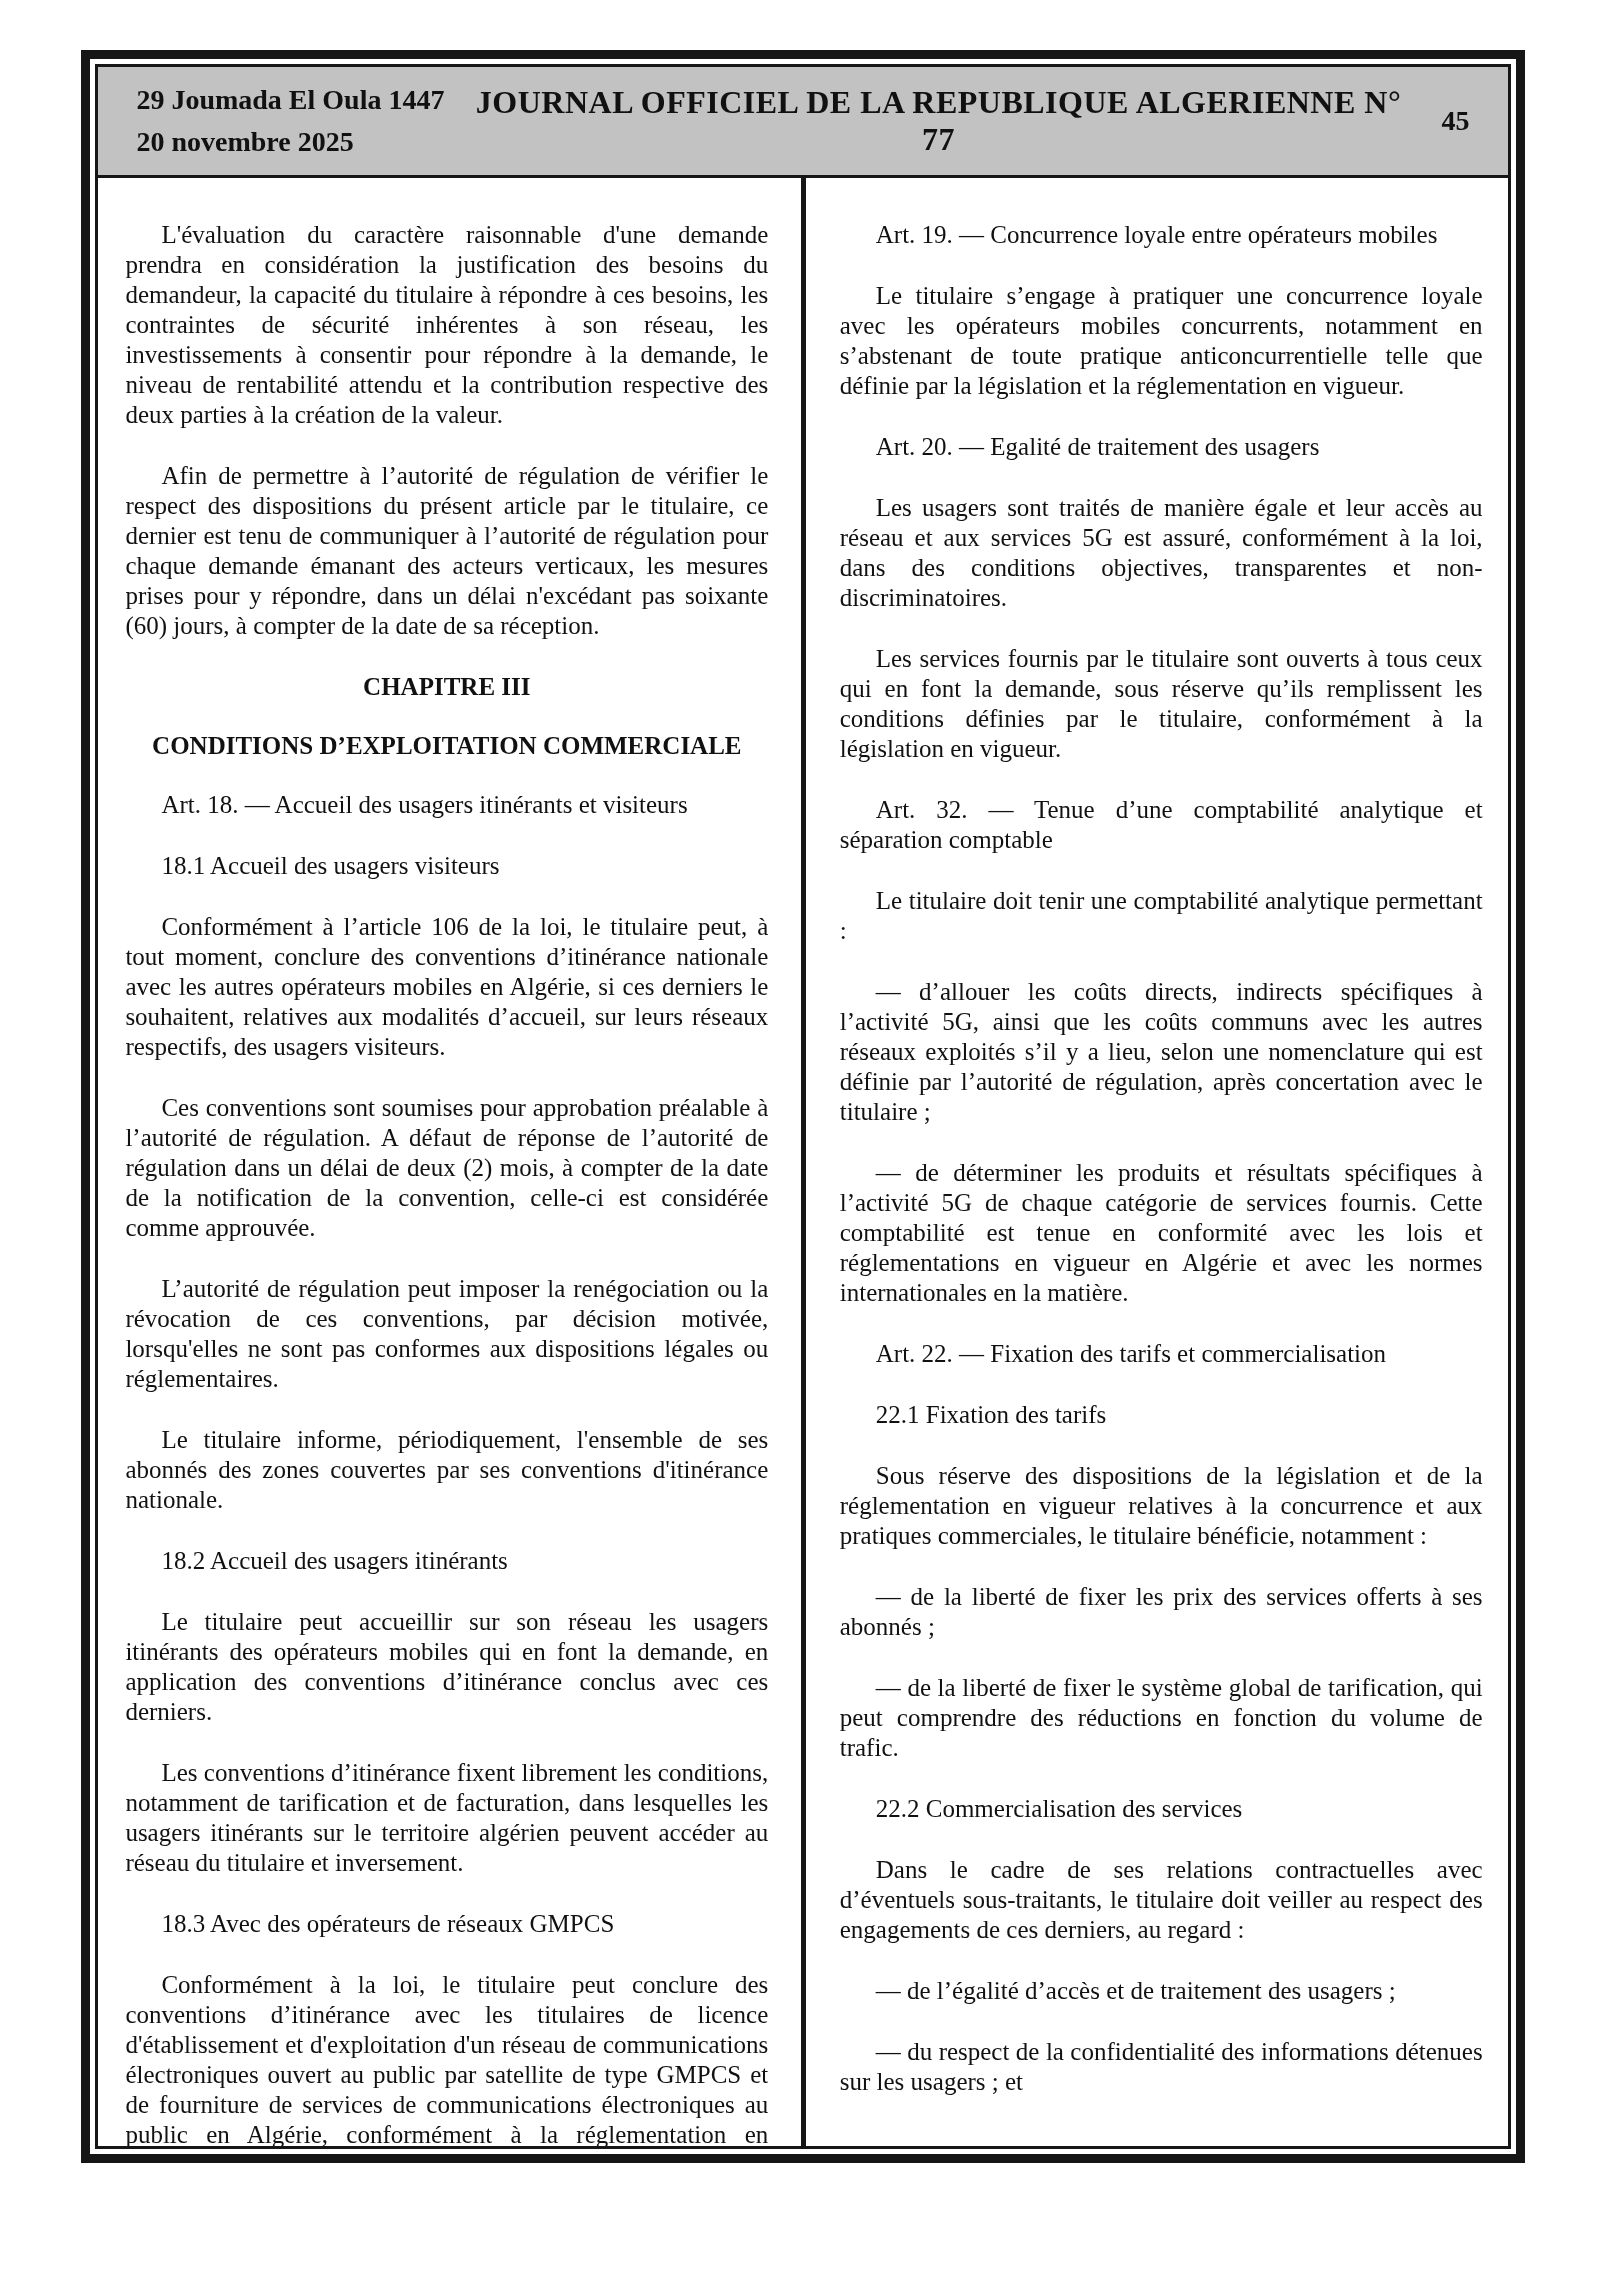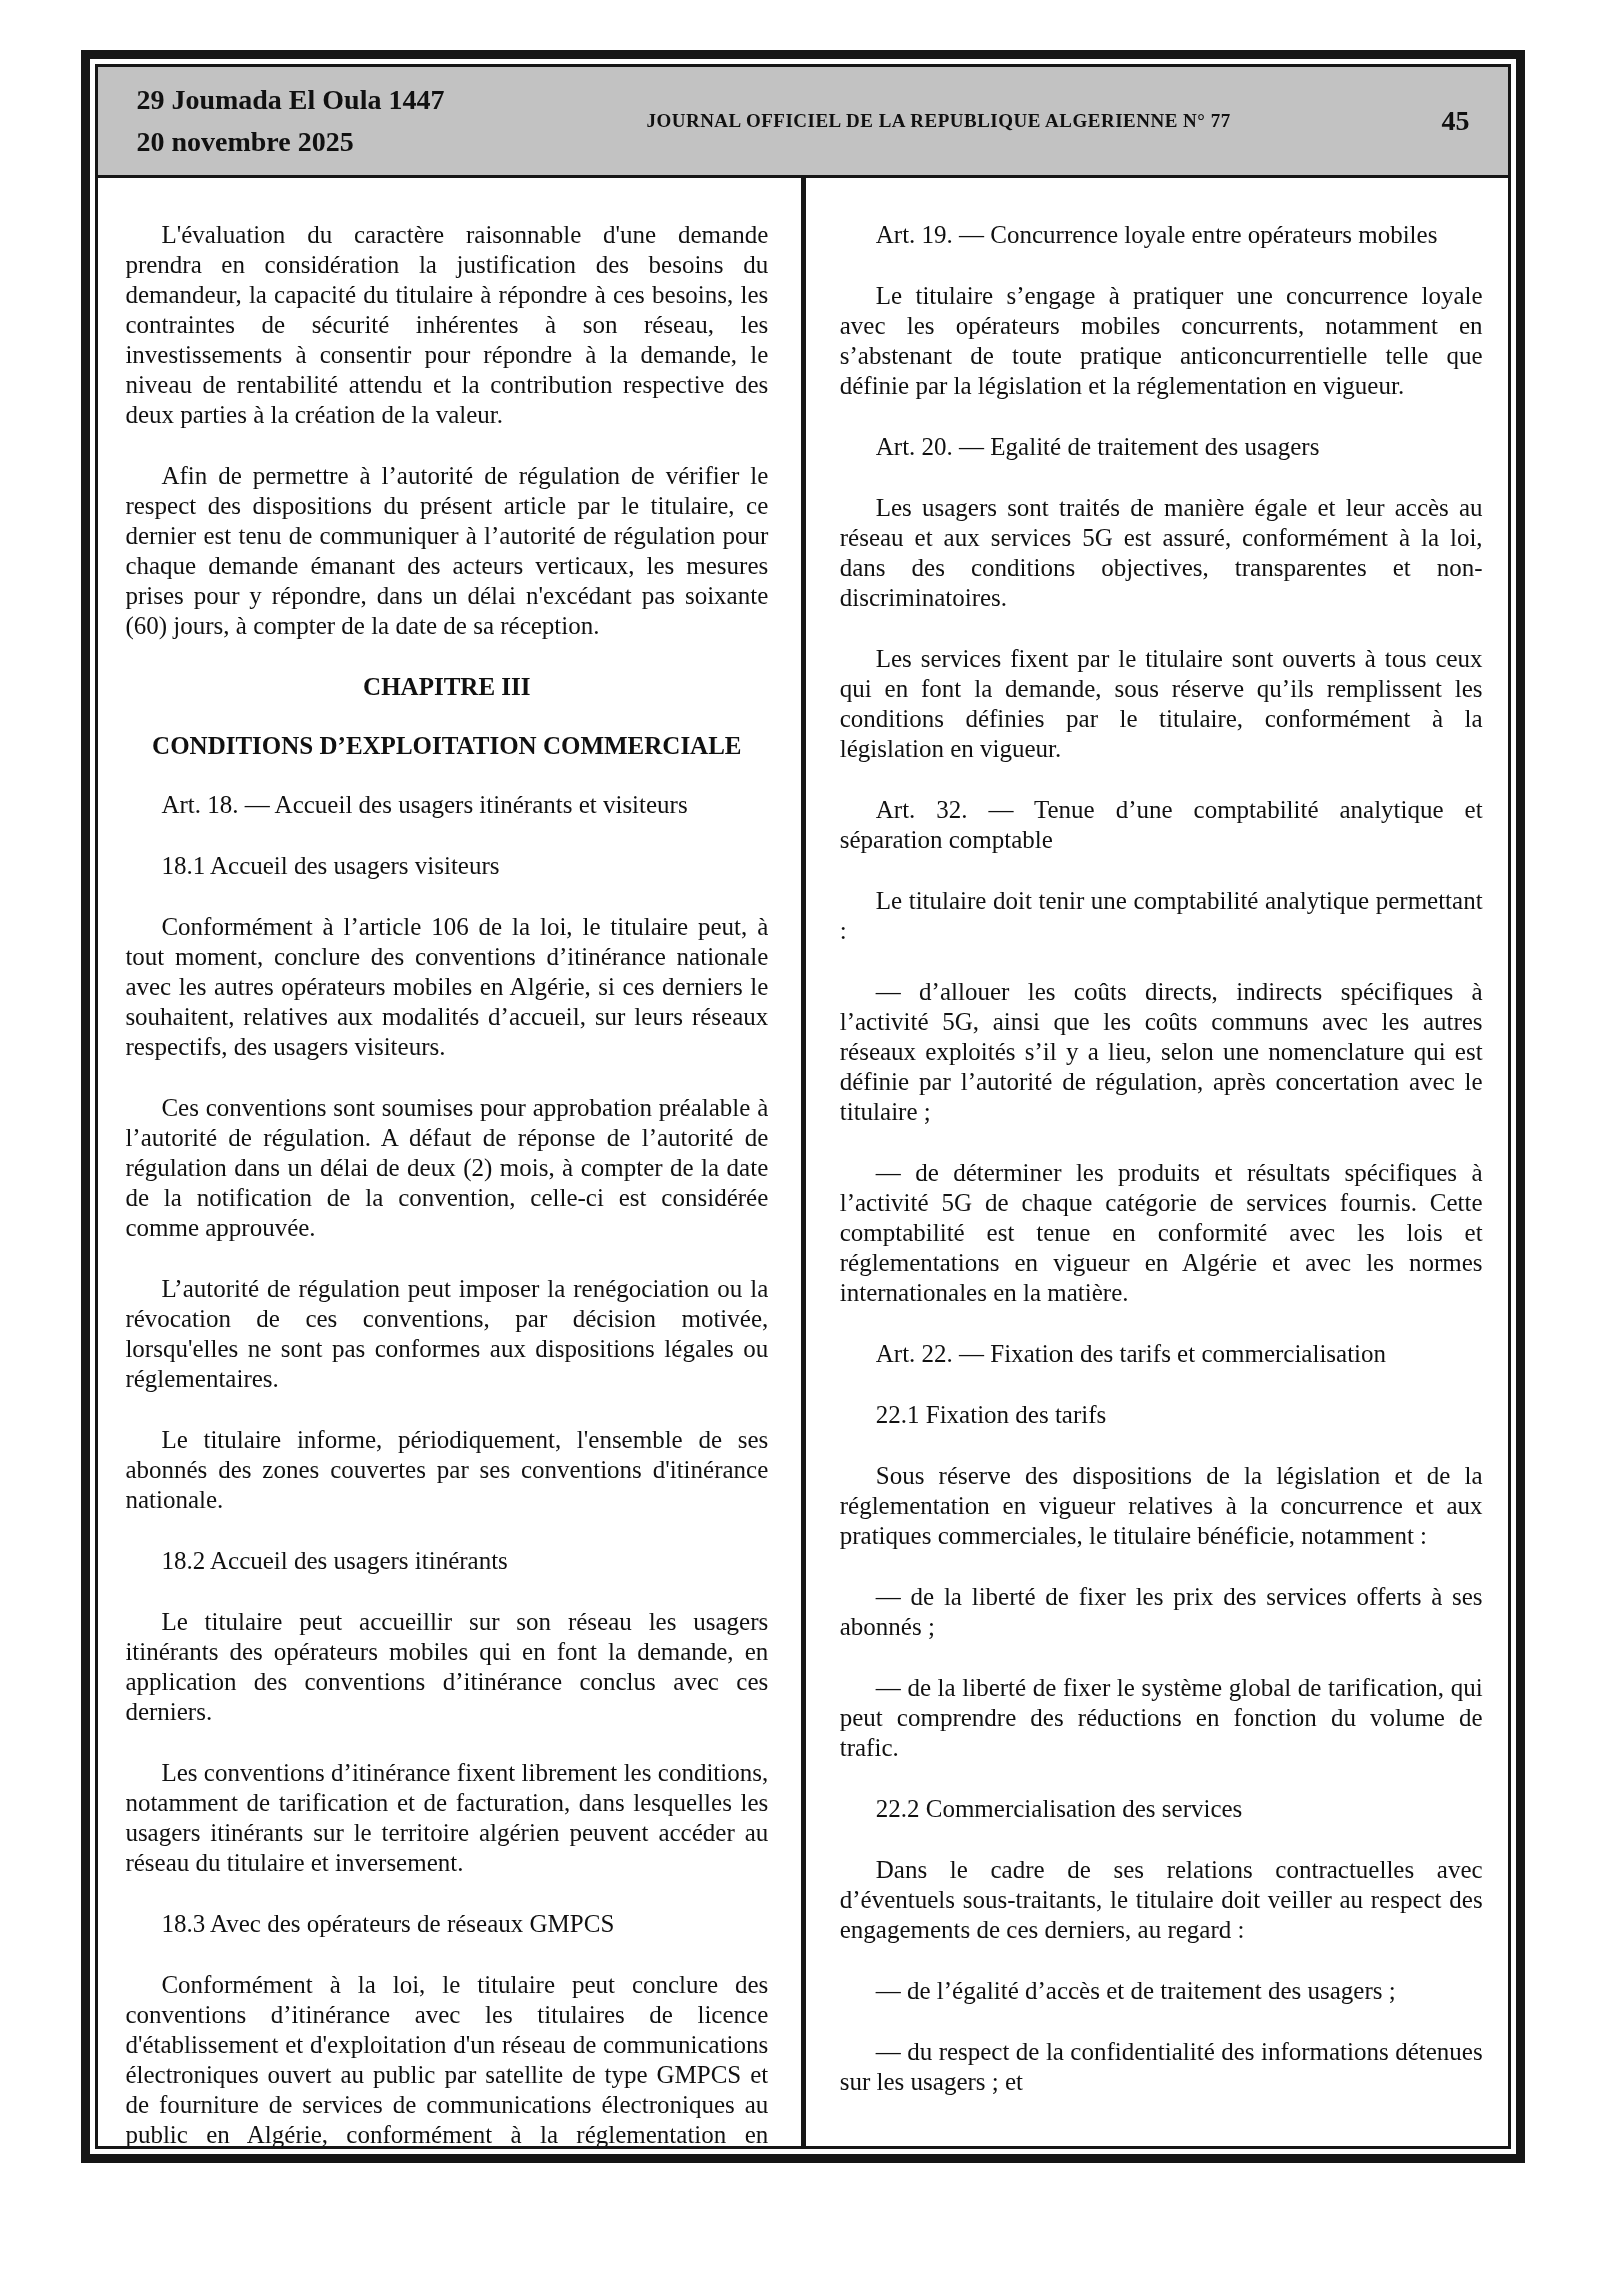--- a/index.html
+++ b/index.html
@@ -28,21 +28,21 @@
   .header-band {
     background:#c2c2c2;
     border-bottom:3.6px solid #161616;
     display:flex; align-items:center;
     padding:12px 38px;
     min-height:78px;
     box-sizing:border-box;
     flex:0 0 auto;
   }
   .dates { font-weight:bold; font-size:28px; line-height:1.5; white-space:nowrap; }
-  .journal-title { flex:1; text-align:center; font-weight:bold; font-size:19px; letter-spacing:0.5px; padding:0 18px; }
+  .journal-title { flex:1; text-align:center; font-weight:bold; font-size:32px; letter-spacing:0.5px; padding:0 18px; }
   .page-number { font-weight:bold; font-size:28px; padding-left:9px; }
   .content {
     flex:1 1 auto;
     display:flex;
     align-items:stretch;
     overflow:hidden;
   }
   .col {
     flex:1 1 0;
     font-size:25px;
@@ -105,21 +105,21 @@
         <p class="p">Conformément à la loi, le titulaire peut conclure des conventions d’itinérance avec les titulaires de licence d'établissement et d'exploitation d'un réseau de communications électroniques ouvert au public par satellite de type GMPCS et de fourniture de services de communications électroniques au public en Algérie, conformément à la réglementation en vigueur.</p>
       </div>
 
       <div class="divider"></div>
 
       <div class="col right">
         <p class="art">Art. 19. — Concurrence loyale entre opérateurs mobiles</p>
         <p class="p">Le titulaire s’engage à pratiquer une concurrence loyale avec les opérateurs mobiles concurrents, notamment en s’abstenant de toute pratique anticoncurrentielle telle que définie par la législation et la réglementation en vigueur.</p>
         <p class="art">Art. 20. — Egalité de traitement des usagers</p>
         <p class="p">Les usagers sont traités de manière égale et leur accès au réseau et aux services 5G est assuré, conformément à la loi, dans des conditions objectives, transparentes et non-discriminatoires.</p>
-        <p class="p">Les services fixent par le titulaire sont ouverts à tous ceux qui en font la demande, sous réserve qu’ils remplissent les conditions définies par le titulaire, conformément à la législation en vigueur.</p>
+        <p class="p">Les services fournis par le titulaire sont ouverts à tous ceux qui en font la demande, sous réserve qu’ils remplissent les conditions définies par le titulaire, conformément à la législation en vigueur.</p>
         <p class="art">Art. 32. — Tenue d’une comptabilité analytique et séparation comptable</p>
         <p class="p">Le titulaire doit tenir une comptabilité analytique permettant :</p>
         <p class="p">— d’allouer les coûts directs, indirects spécifiques à l’activité 5G, ainsi que les coûts communs avec les autres réseaux exploités s’il y a lieu, selon une nomenclature qui est définie par l’autorité de régulation, après concertation avec le titulaire ;</p>
         <p class="p">— de déterminer les produits et résultats spécifiques à l’activité 5G de chaque catégorie de services fournis. Cette comptabilité est tenue en conformité avec les lois et réglementations en vigueur en Algérie et avec les normes internationales en la matière.</p>
         <p class="art">Art. 22. — Fixation des tarifs et commercialisation</p>
         <p class="sub">22.1 Fixation des tarifs</p>
         <p class="p">Sous réserve des dispositions de la législation et de la réglementation en vigueur relatives à la concurrence et aux pratiques commerciales, le titulaire bénéficie, notamment :</p>
         <p class="p">— de la liberté de fixer les prix des services offerts à ses abonnés ;</p>
         <p class="p">— de la liberté de fixer le système global de tarification, qui peut comprendre des réductions en fonction du volume de trafic.</p>
         <p class="sub">22.2 Commercialisation des services</p>

